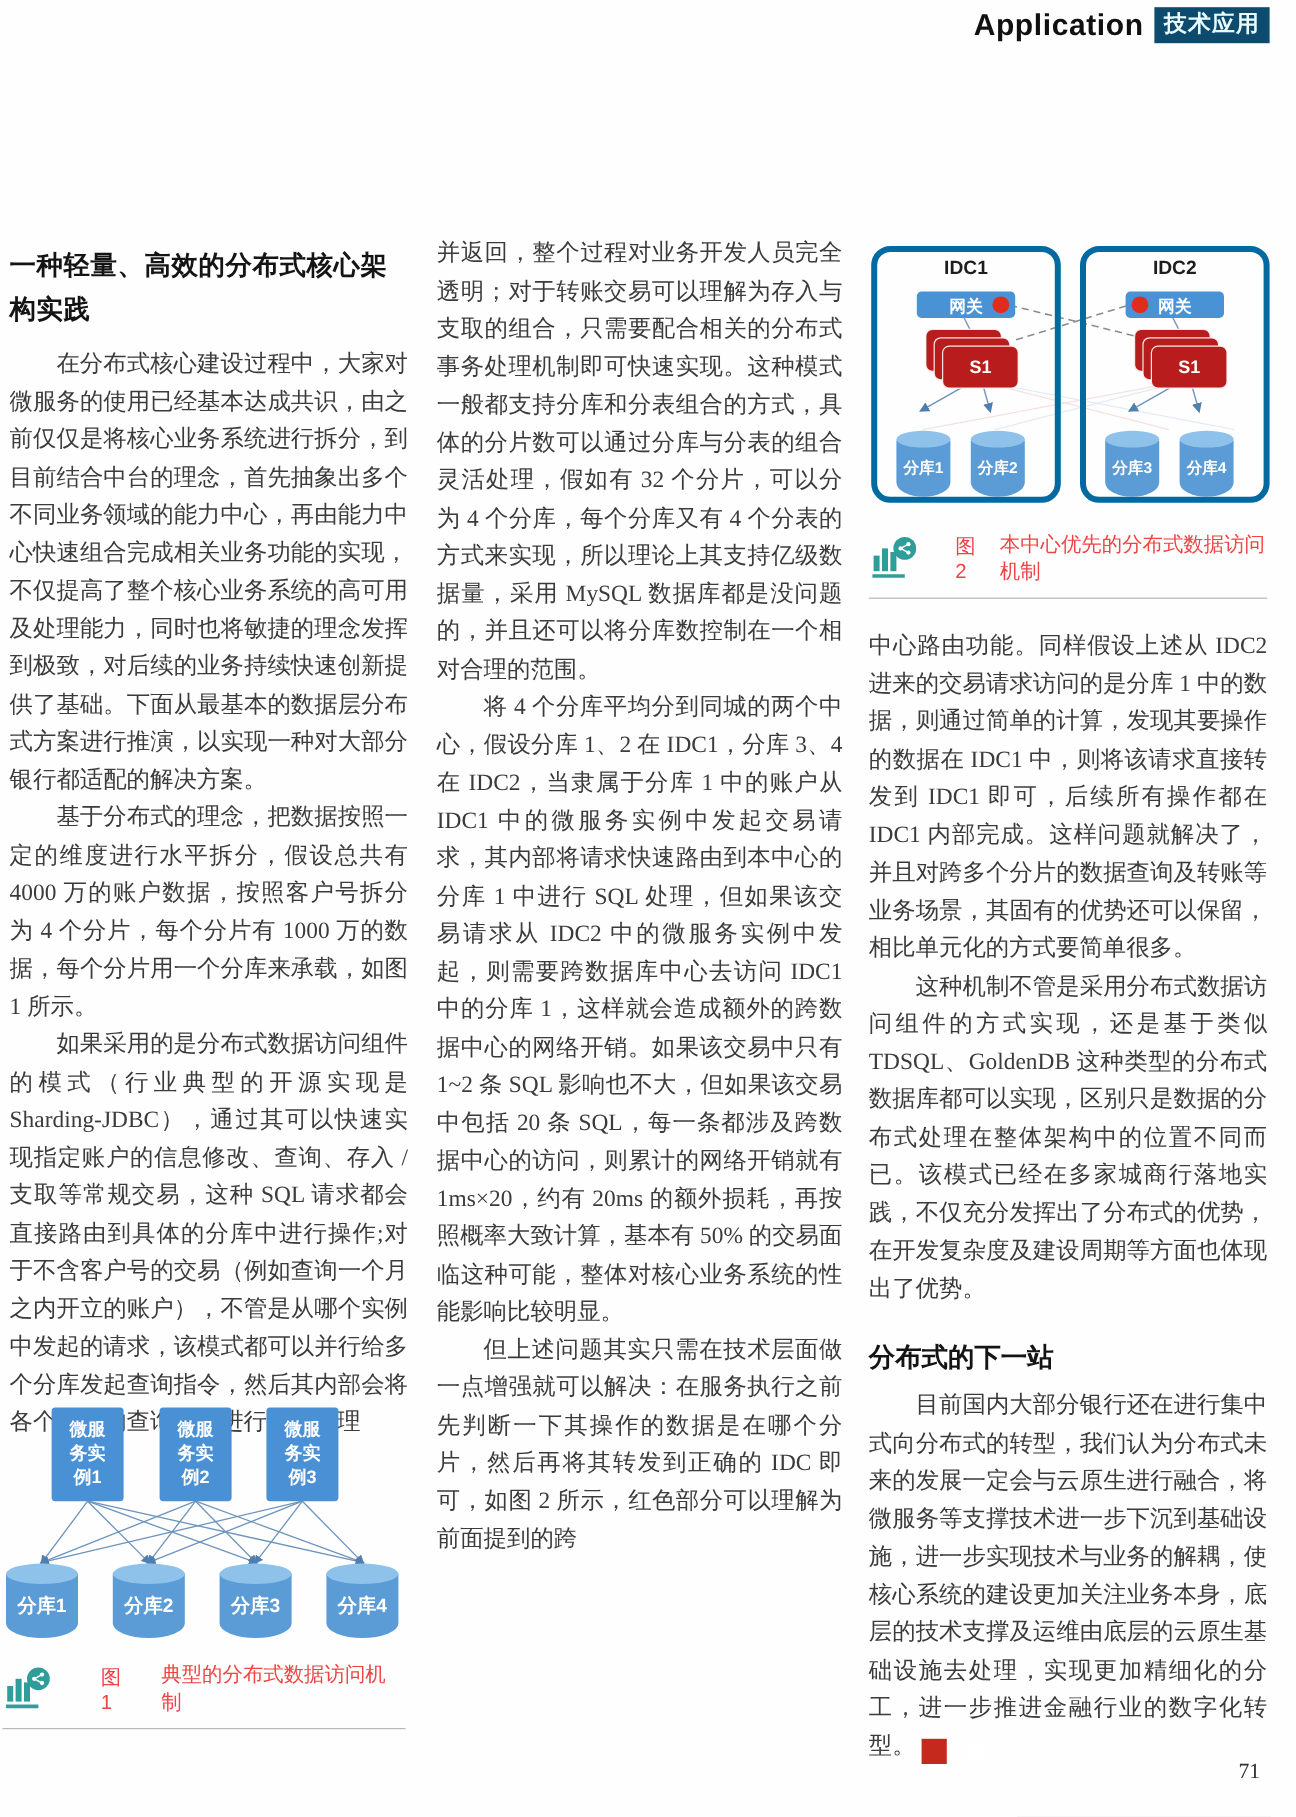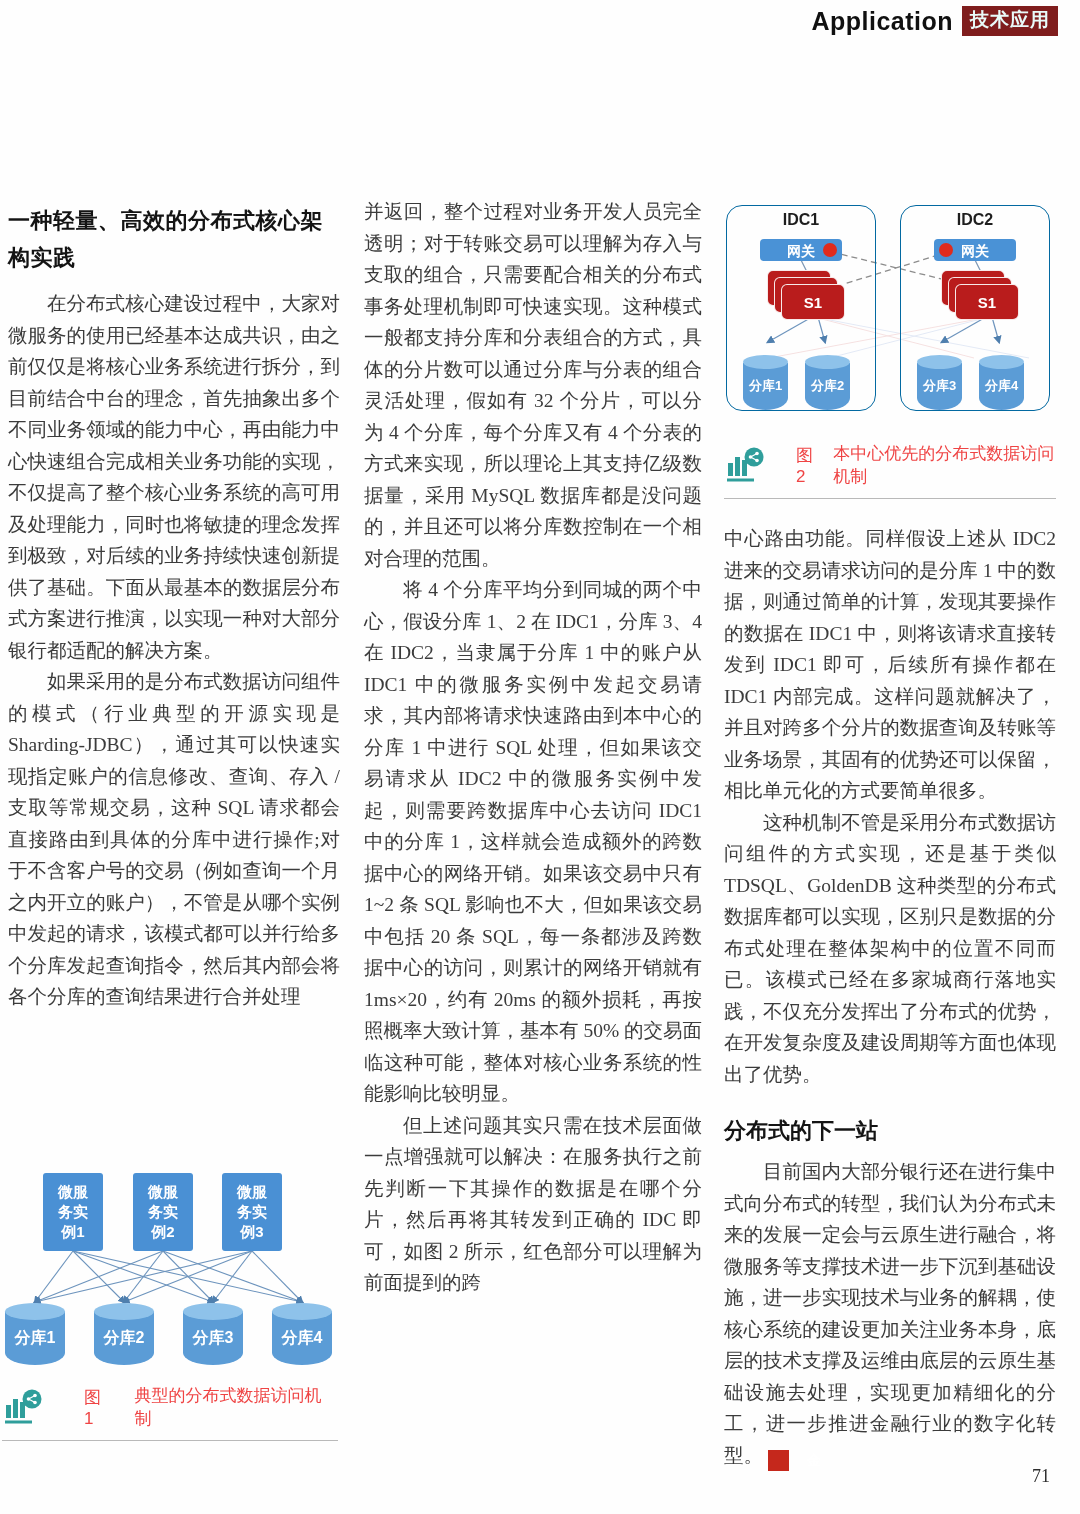--- a/index.html
+++ b/index.html
@@ -5,21 +5,21 @@
   html,body{margin:0;padding:0;background:#e9e9e9;}
   .page{
     position:relative; width:1080px; height:1514px; background:#fefefe;
     font-family:"Liberation Serif","DejaVu Serif",serif; color:#3a3a3a;
     overflow:hidden; margin:0 auto;
   }
   
   .page-header{position:absolute; top:6px; right:22px; display:flex; align-items:center; gap:9px;}
   .header-en{font-family:"Liberation Sans","DejaVu Sans",sans-serif; font-weight:bold;
     font-size:25px; color:#101010; letter-spacing:0.5px;}
-  .header-badge{background:#7f1d1d; color:#e9fbfa; font-family:"Liberation Sans",sans-serif;
+  .header-badge{background:#0c4a6e; color:#e9fbfa; font-family:"Liberation Sans",sans-serif;
     font-weight:bold; font-size:19px; padding:1px 8px 3px; letter-spacing:1px;}
   
   .col{position:absolute; top:196px;}
   .col1{left:8px;   width:332px;}
   .col2{left:364px; width:338px;}
   .col3{left:724px; width:332px;}
   .col p{margin:0; font-size:19.5px; line-height:31.5px; text-align:justify; color:#3b3b3b;}
   p.indent{text-indent:2em;}
   h1.article-title{
     margin:6px 0 12px; width:320px;
@@ -54,21 +54,21 @@
     border-radius:50%; background:#8ec2ea; z-index:2;}
   .cyl span{position:relative; z-index:3; display:block; text-align:center;
     font-family:"Liberation Sans",sans-serif; color:#fff; font-weight:bold;}
   .fig1 .cyl{top:147px; width:60px; height:62px;}
   .fig1 .cyl span{font-size:16px; padding-top:25px;}
   .fig1 .fig-caption{position:absolute; left:2px; top:228px; width:334px;gap:24px;}
   
   .fig2{position:relative; width:336px; height:220px;}
   .fig2 svg.wires{position:absolute; left:0; top:0; z-index:0;}
   .idc{position:absolute; top:9px; width:148px; height:204px;
-    border:1px solid #0369a1; border-radius:16px; background:transparent; z-index:1;}
+    border:5px solid #0369a1; border-radius:16px; background:transparent; z-index:1;}
   .idc1{left:2px;} .idc2{left:176px;}
   .idc-label{text-align:center; margin-top:5px;
     font-family:"Liberation Sans",sans-serif; font-size:16px; font-weight:bold; color:#1e1e1e;}
   .gw{position:absolute; top:33px; left:33px; width:82px; height:22px; background:#4a92d6;
     border-radius:4px; display:flex; align-items:flex-end; justify-content:center;}
   .gw span.gw-label{font-family:"Liberation Sans",sans-serif; font-size:14px;
     font-weight:bold; color:#fff;}
   .dot{position:absolute; top:4px; width:14px; height:14px; border-radius:50%;
     background:#e02b1d;}
   .dot-r{right:5px;} .dot-l{left:5px;}
@@ -97,20 +97,21 @@
 <div class="page">
 
   <div class="page-header">
     <span class="header-en">Application</span>
     <span class="header-badge">技术应用</span>
   </div>
 
   <section class="col col1">
     <h1 class="article-title">一种轻量、高效的分布式核心架构实践</h1>
     <p class="indent">在分布式核心建设过程中，大家对微服务的使用已经基本达成共识，由之前仅仅是将核心业务系统进行拆分，到目前结合中台的理念，首先抽象出多个不同业务领域的能力中心，再由能力中心快速组合完成相关业务功能的实现，不仅提高了整个核心业务系统的高可用及处理能力，同时也将敏捷的理念发挥到极致，对后续的业务持续快速创新提供了基础。下面从最基本的数据层分布式方案进行推演，以实现一种对大部分银行都适配的解决方案。</p>
+    <p class="indent">基于分布式的理念，把数据按照一定的维度进行水平拆分，假设总共有 4000 万的账户数据，按照客户号拆分为 4 个分片，每个分片有 1000 万的数据，每个分片用一个分库来承载，如图 1 所示。</p>
     <p class="indent">如果采用的是分布式数据访问组件的模式（行业典型的开源实现是 Sharding-JDBC），通过其可以快速实现指定账户的信息修改、查询、存入 / 支取等常规交易，这种 SQL 请求都会直接路由到具体的分库中进行操作;对于不含客户号的交易（例如查询一个月之内开立的账户），不管是从哪个实例中发起的请求，该模式都可以并行给多个分库发起查询指令，然后其内部会将各个分库的查询结果进行合并处理</p>
   </section>
 
   <div class="fig1">
     <svg class="wires" width="345" height="220" viewBox="0 0 345 220">
       <defs>
         <marker id="arr1" markerWidth="7" markerHeight="7" refX="5" refY="3.5" orient="auto">
           <path d="M0,0 L7,3.5 L0,7 Z" fill="#4f7fae"></path>
         </marker>
       </defs>

